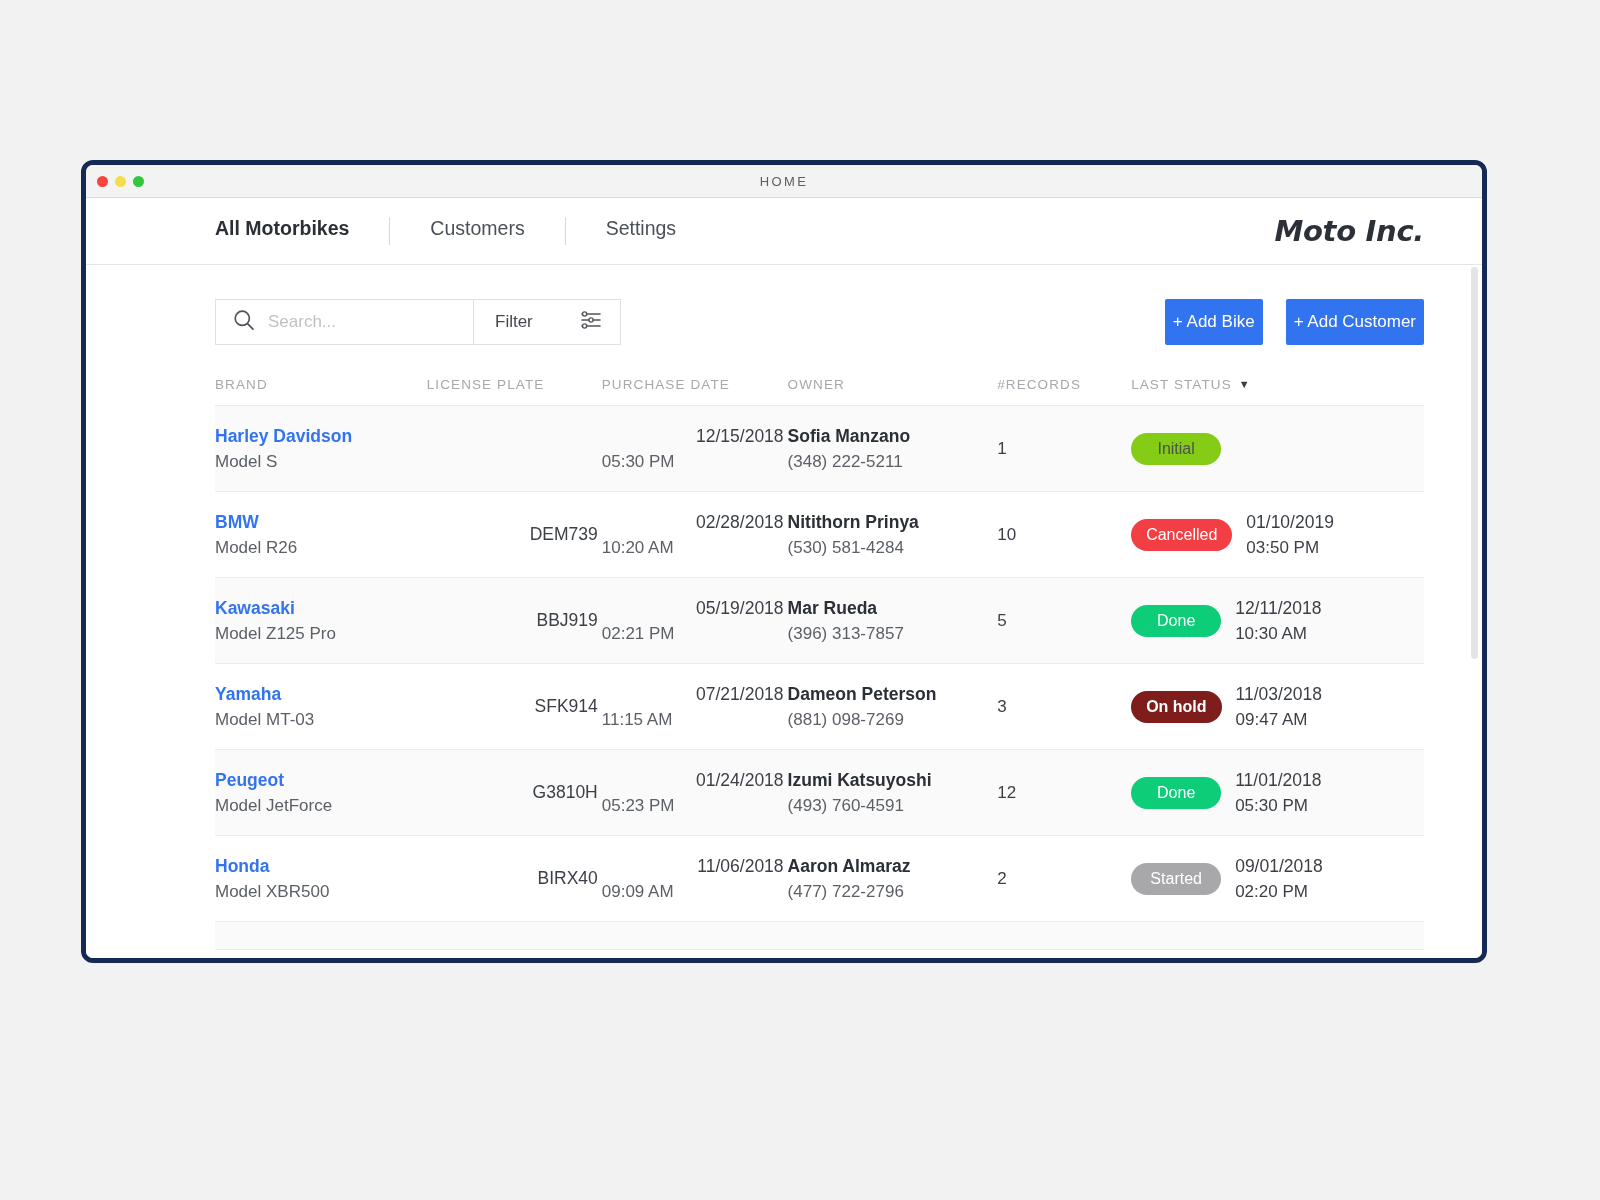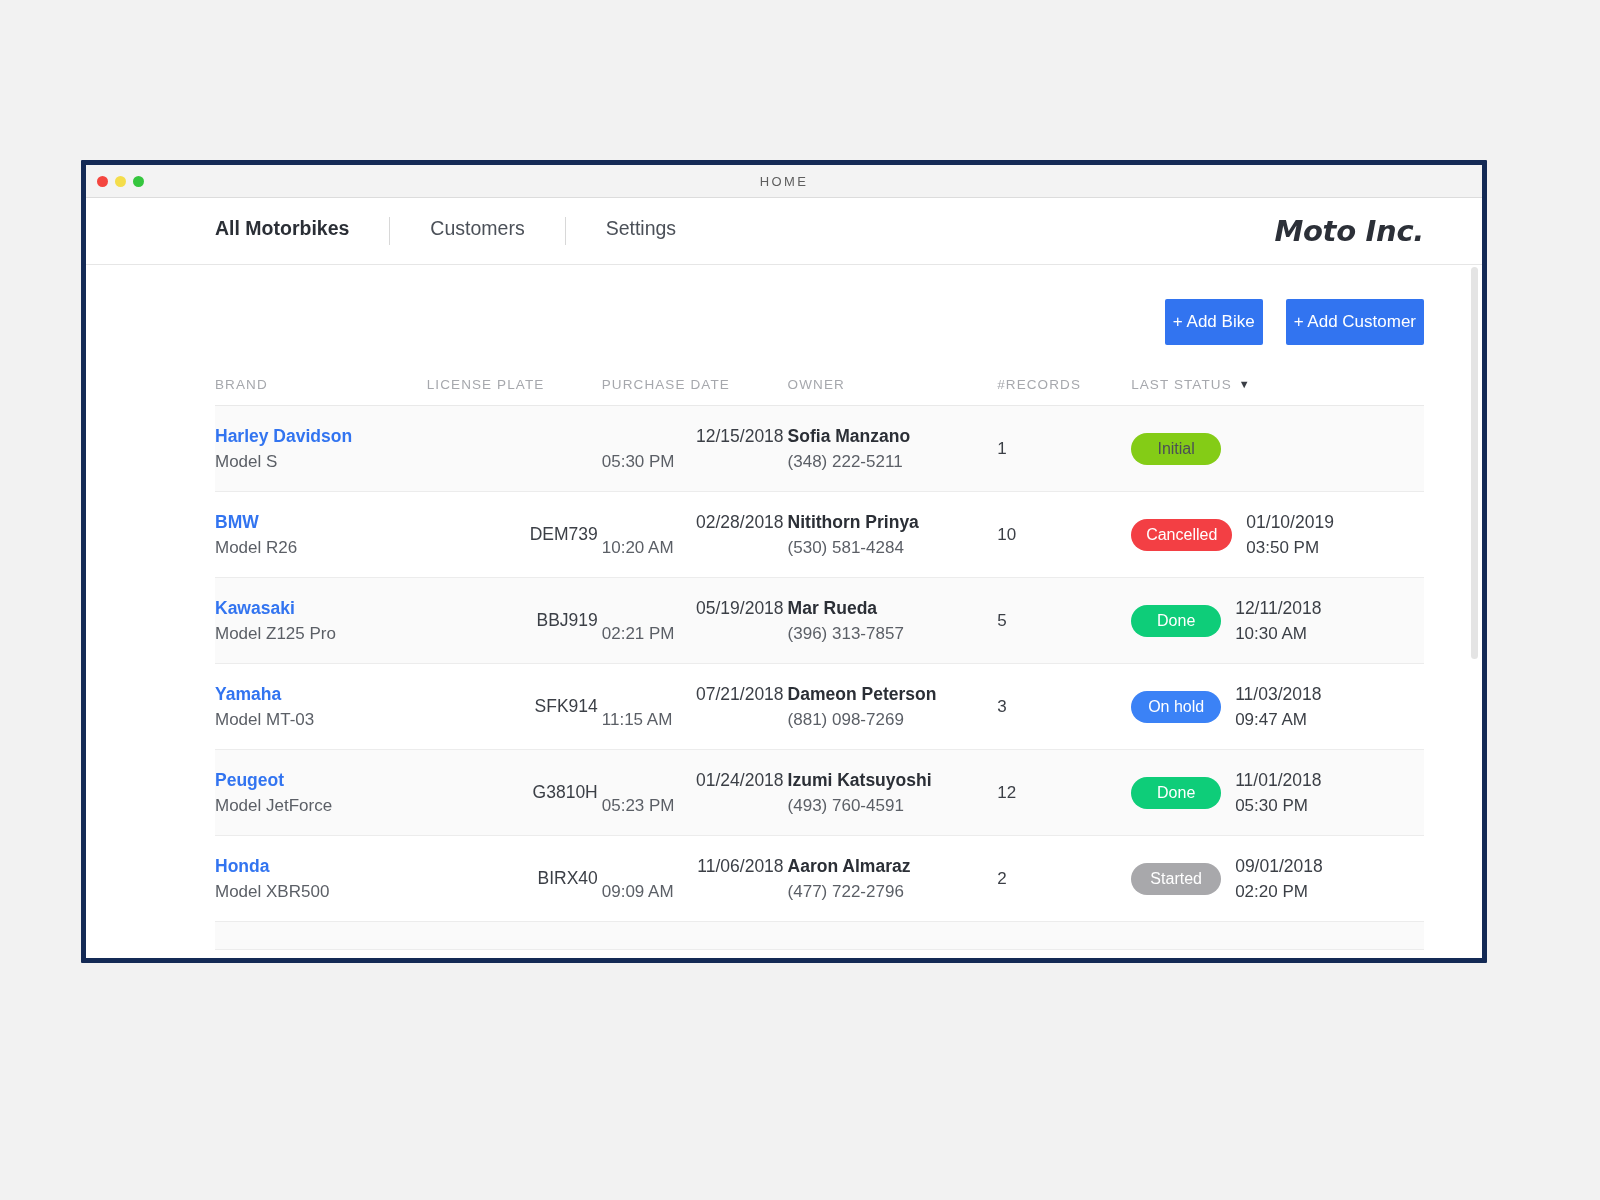--- a/index.html
+++ b/index.html
@@ -18,21 +18,21 @@
 
   
   .app-window {
     position: absolute;
     left: 81px;
     top: 160px;
     width: 1406px;
     height: 803px;
     background: #ffffff;
     border: 5px solid #142a55;
-    border-radius: 1px;
+    border-radius: 12px;
     overflow: hidden;
     display: flex;
     flex-direction: column;
   }
 
   
   .titlebar {
     position: relative;
     height: 33px;
     min-height: 33px;
@@ -218,21 +218,21 @@
     min-width: 90px;
     height: 32px;
     padding: 0 15px;
     border-radius: 16px;
     font-size: 16px;
     white-space: nowrap;
   }
   .badge-initial   { background: #84cc16; color: #4b4f56; }
   .badge-cancelled { background: #f33f44; color: #ffffff; }
   .badge-done      { background: #0ecd79; color: #ffffff; }
-  .badge-onhold    { background: #3b82f6; color: #ffffff; }
+  .badge-onhold    { background: #7f1d1d; color: #ffffff; font-weight: bold; }
   .badge-started   { background: #a8a8ab; color: #ffffff; }
   .status-dates .line1,
   .status-dates .line2 { color: #3b3f46; }
 
   .col-brand   { width: 196px; }
   .col-plate   { width: 162px; }
   .col-date    { width: 172px; }
   .col-owner   { width: 194px; }
   .col-records { width: 124px; }
   .col-status  { width: 271px; }
@@ -283,20 +283,44 @@
       <span class="nav-sep"></span>
       <span class="nav-item">Settings</span>
     </div>
     <div class="brand-logo">Moto Inc.</div>
   </div>
 
   <div class="content-scroll">
     <div class="content-inner">
 
       <div class="toolbar">
+        <div class="searchbox">
+          <div class="search-field">
+            <span>
+              <svg width="22" height="22" viewBox="0 0 22 22" fill="none">
+                <circle cx="9.3" cy="9.3" r="7.1" stroke="#50545b" stroke-width="1.7"></circle>
+                <line x1="14.5" y1="14.6" x2="20" y2="20.2" stroke="#50545b" stroke-width="1.7" stroke-linecap="round"></line>
+              </svg>
+            </span>
+            <input class="search-input" type="text" placeholder="Search..." style="">
+          </div>
+          <div class="filter-btn">
+            <span class="filter-label">Filter</span>
+            <span>
+              <svg width="24" height="20" viewBox="0 0 24 20" fill="none">
+                <line x1="3" y1="4" x2="21" y2="4" stroke="#50545b" stroke-width="1.6" stroke-linecap="round"></line>
+                <line x1="3" y1="10" x2="21" y2="10" stroke="#50545b" stroke-width="1.6" stroke-linecap="round"></line>
+                <line x1="3" y1="16" x2="21" y2="16" stroke="#50545b" stroke-width="1.6" stroke-linecap="round"></line>
+                <circle cx="5.6" cy="4" r="2.1" fill="#ffffff" stroke="#50545b" stroke-width="1.4"></circle>
+                <circle cx="12" cy="10" r="2.1" fill="#ffffff" stroke="#50545b" stroke-width="1.4"></circle>
+                <circle cx="5.6" cy="16" r="2.1" fill="#ffffff" stroke="#50545b" stroke-width="1.4"></circle>
+              </svg>
+            </span>
+          </div>
+        </div>
 
         <div class="actions">
           <button class="btn-primary">+ Add Bike</button>
           <button class="btn-primary">+ Add Customer</button>
         </div>
       </div>
 
       <table class="tbl">
         <colgroup>
           <col class="col-brand">

